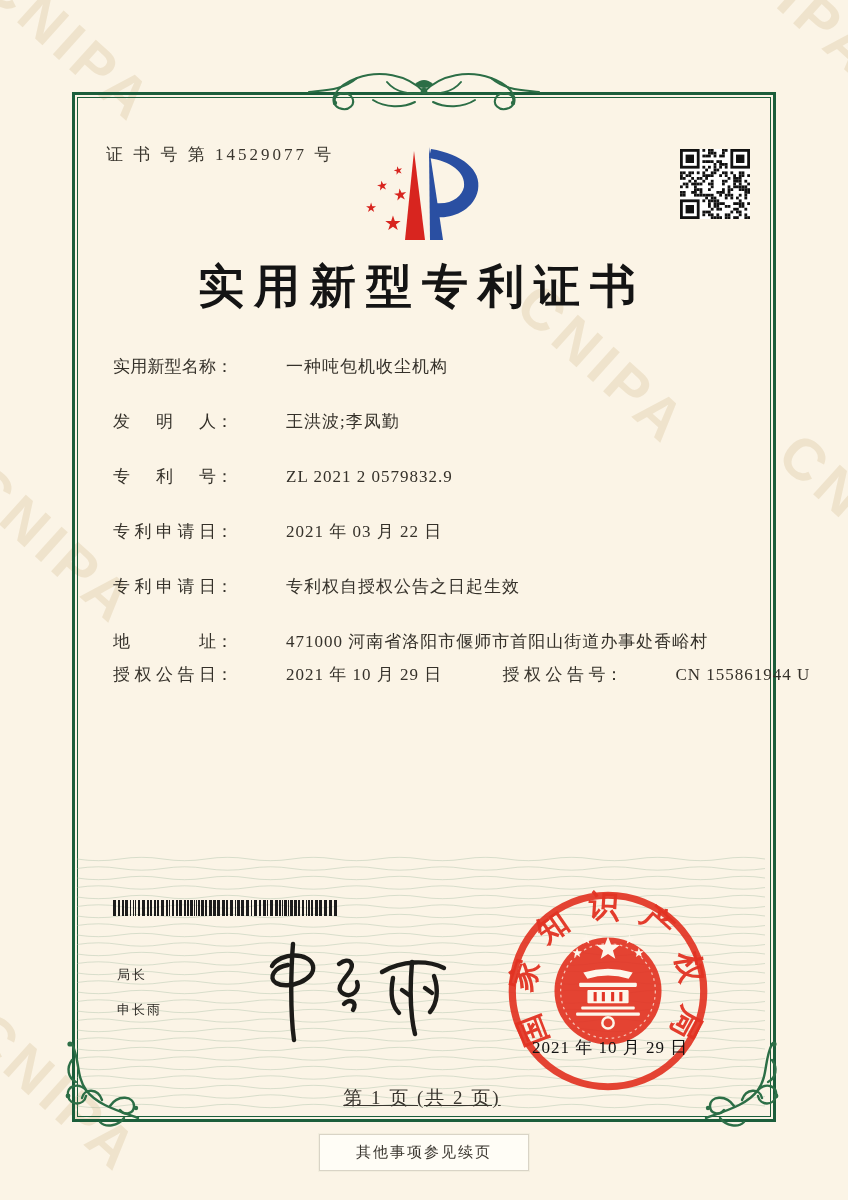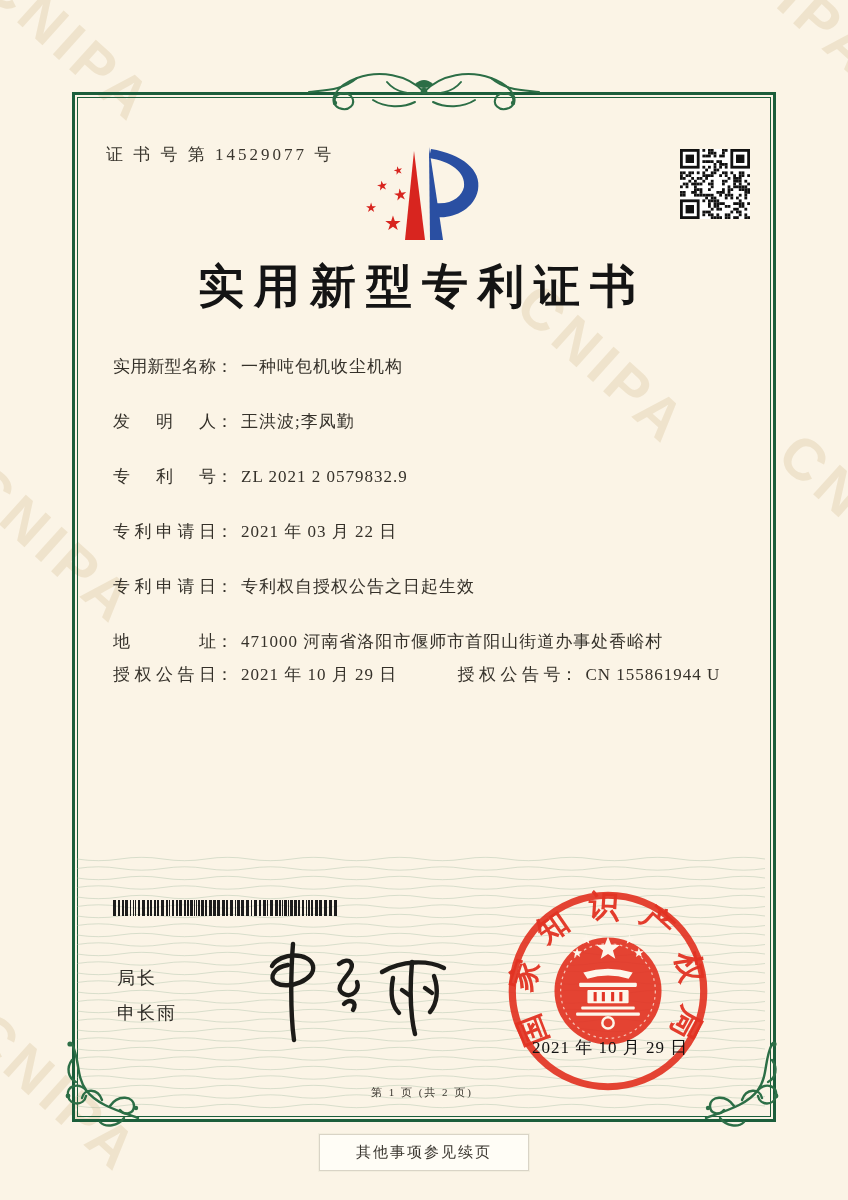--- a/index.html
+++ b/index.html
@@ -26,30 +26,30 @@
   .cert-no{position:absolute;left:106px;top:143px;font-size:17px;letter-spacing:3px;color:#3a362e;}
   
   .title{
     position:absolute;left:72px;top:256px;width:700px;text-align:center;
     font-size:46px;font-weight:bold;letter-spacing:10px;color:#141414;
   }
   
   .field-row{position:absolute;left:113px;width:640px;font-size:17px;color:#35312a;white-space:nowrap;}
   .flabel{display:inline-block;width:103px;text-align:justify;text-align-last:justify;vertical-align:bottom;}
   .fcolon{display:inline-block;margin-right:8px;}
-  .fvalue{letter-spacing:1px;}
+  .fvalue{letter-spacing:1px;margin-left:45px;}
   .pair2{display:inline-block;margin-left:56px;}
   
   .paras{position:absolute;left:112px;top:699px;width:628px;font-size:16.5px;line-height:1.85;
     text-align:justify;color:#3a362f;}
   .paras p{margin:0 0 3px 0;text-indent:2em;}
   
-  .signer{position:absolute;left:117px;font-size:18px;letter-spacing:2px;color:#2d2a25;}
-  
-  .page-foot{position:absolute;left:72px;top:1085px;width:700px;text-align:center;font-size:11px;letter-spacing:2px;color:#3a362f;}
+  .signer{position:absolute;left:117px;font-size:13px;letter-spacing:2px;color:#2d2a25;}
+  
+  .page-foot{position:absolute;left:72px;top:1085px;width:700px;text-align:center;font-size:19px;letter-spacing:2px;color:#3a362f;text-decoration:underline;}
   .note-box{
     position:absolute;top:1134px;left:50%;transform:translateX(-50%);
     background:#fffdf6;border:1px solid #d9d4c6;padding:8px 36px;
     font-size:15px;letter-spacing:2px;color:#3a362f;box-shadow:0 0 0 1px #f3eede;
   }
   .seal-date{
     position:absolute;left:505px;top:1036px;width:210px;text-align:center;
     font-size:17px;letter-spacing:1px;color:#111;
   }
   svg{display:block;}

